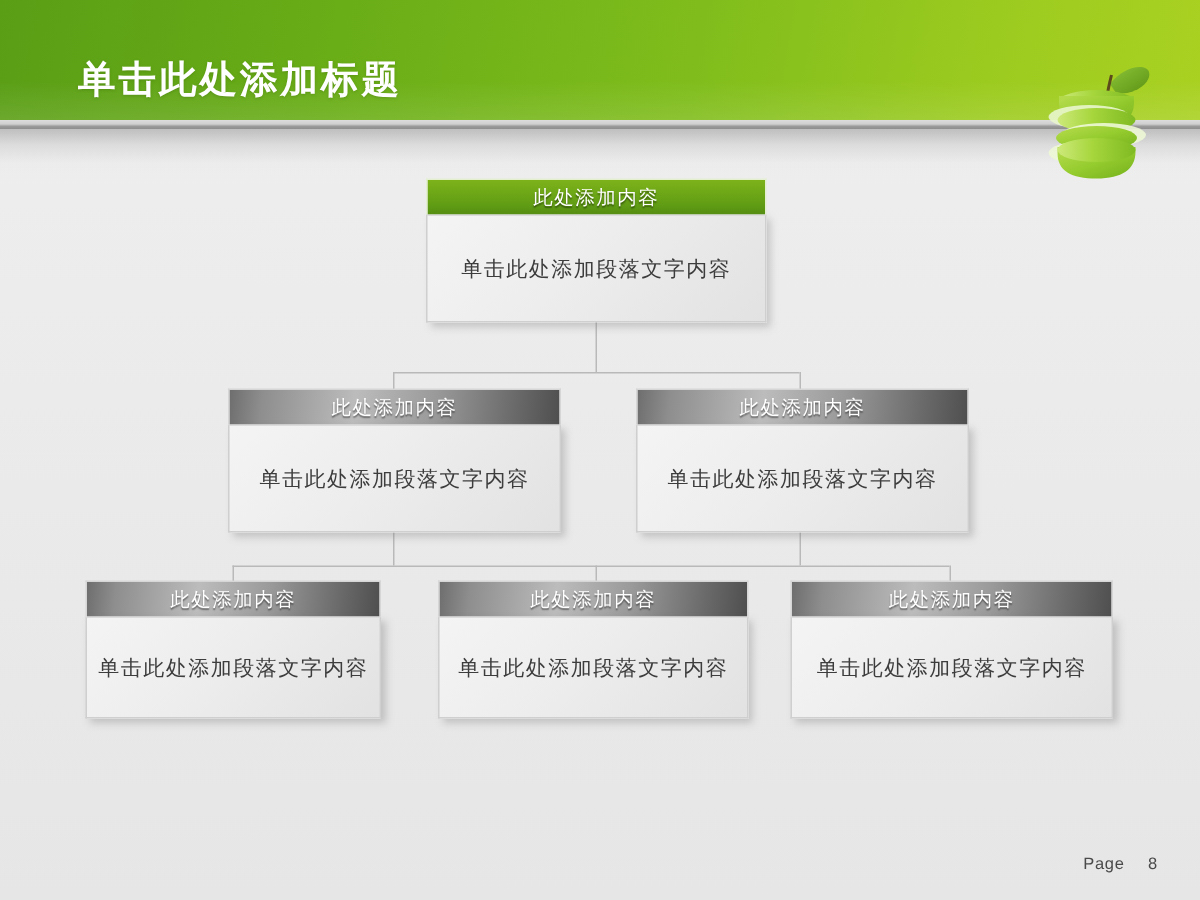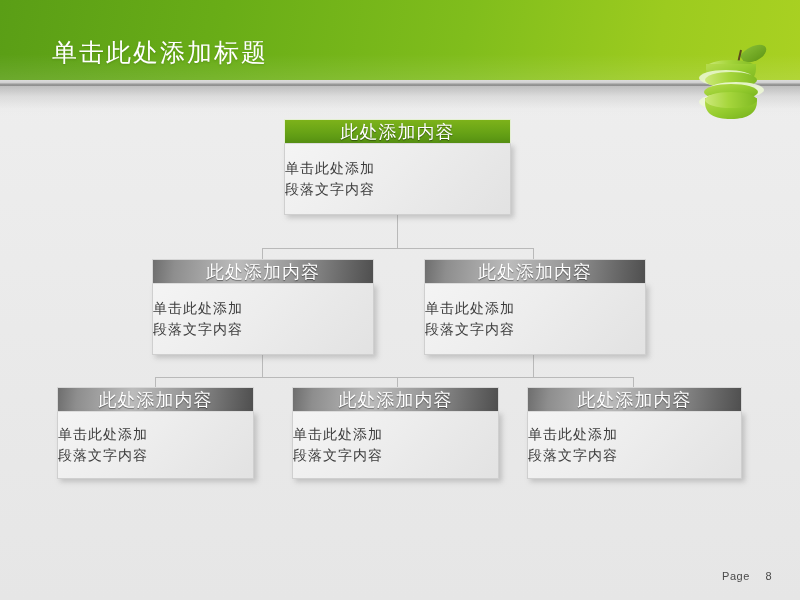--- a/index.html
+++ b/index.html
@@ -53,20 +53,21 @@
   }
   .slide-title {
     position: absolute;
     left: 52px;
     top: 36px;
     font-size: 25px;
     color: #ffffff;
     letter-spacing: 2px;
     text-shadow: 0 1px 2px rgba(60,100,10,0.35);
     white-space: nowrap;
+    font-weight: bold;
   }
 
   
   .apple {
     position: absolute;
     left: 694px;
     top: 34px;
     width: 74px;
     height: 86px;
   }
@@ -82,21 +83,21 @@
   
   .node {
     position: absolute;
   }
   .node-head {
     position: relative;
     box-sizing: border-box;
     height: 24px;
     line-height: 24px;
     text-align: center;
-    font-size: 18px;
+    font-size: 13px;
     color: #ffffff;
     letter-spacing: 1px;
     text-shadow: 0 1px 1px rgba(0,0,0,0.45);
     border: 1px solid #cfcfcf;
     border-bottom: none;
   }
   .node-head.green {
     background: linear-gradient(180deg, #7db21a 0%, #6da717 40%, #5f9b14 75%, #568f12 100%);
     border-color: #e4efd2;
   }
@@ -105,22 +106,22 @@
     border-color: #d6d6d6;
   }
   .node-body {
     position: relative;
     box-sizing: border-box;
     background: linear-gradient(135deg, #f4f4f4 0%, #ededed 45%, #e2e2e2 100%);
     border: 1px solid #cfcfcf;
     border-top: 1px solid #dcdcdc;
     box-shadow: 3px 3px 5px rgba(120,120,120,0.35);
     display: flex;
-    flex-direction: column;
-    align-items: flex-start;
+    flex-direction: row;
+    align-items: center;
     justify-content: center;
   }
   .node-body .line {
     font-size: 14px;
     color: #3d3d3d;
     line-height: 21px;
     letter-spacing: 1px;
     white-space: nowrap;
   }
 

